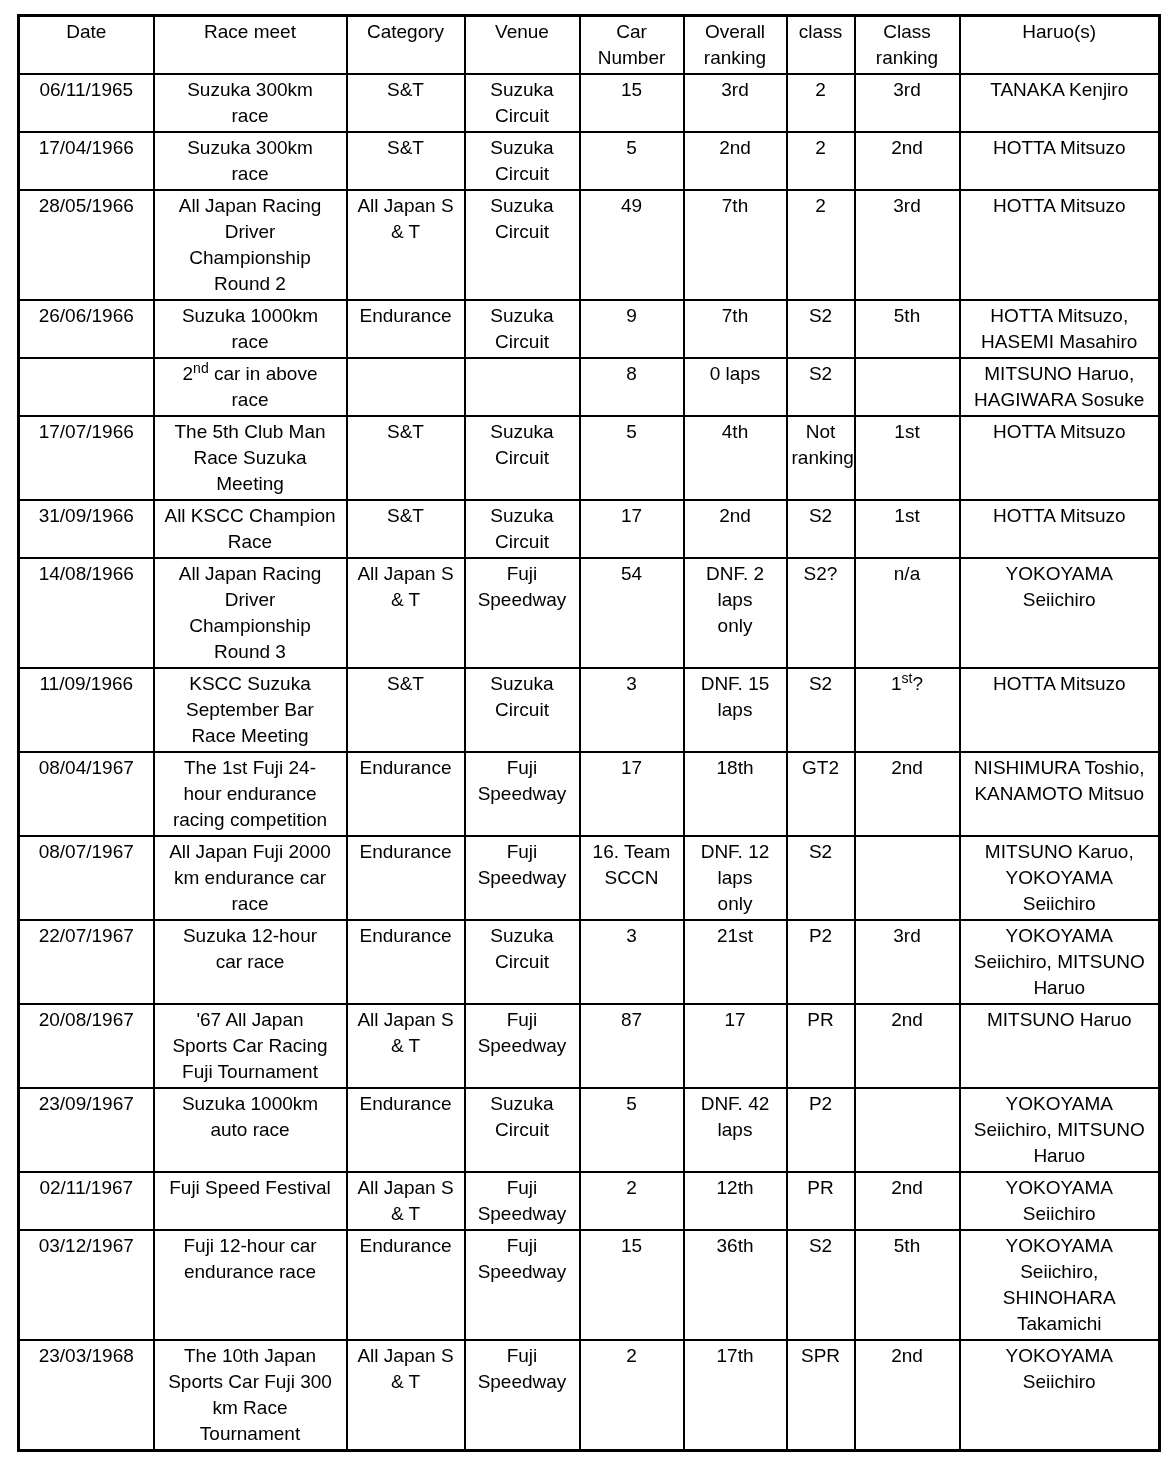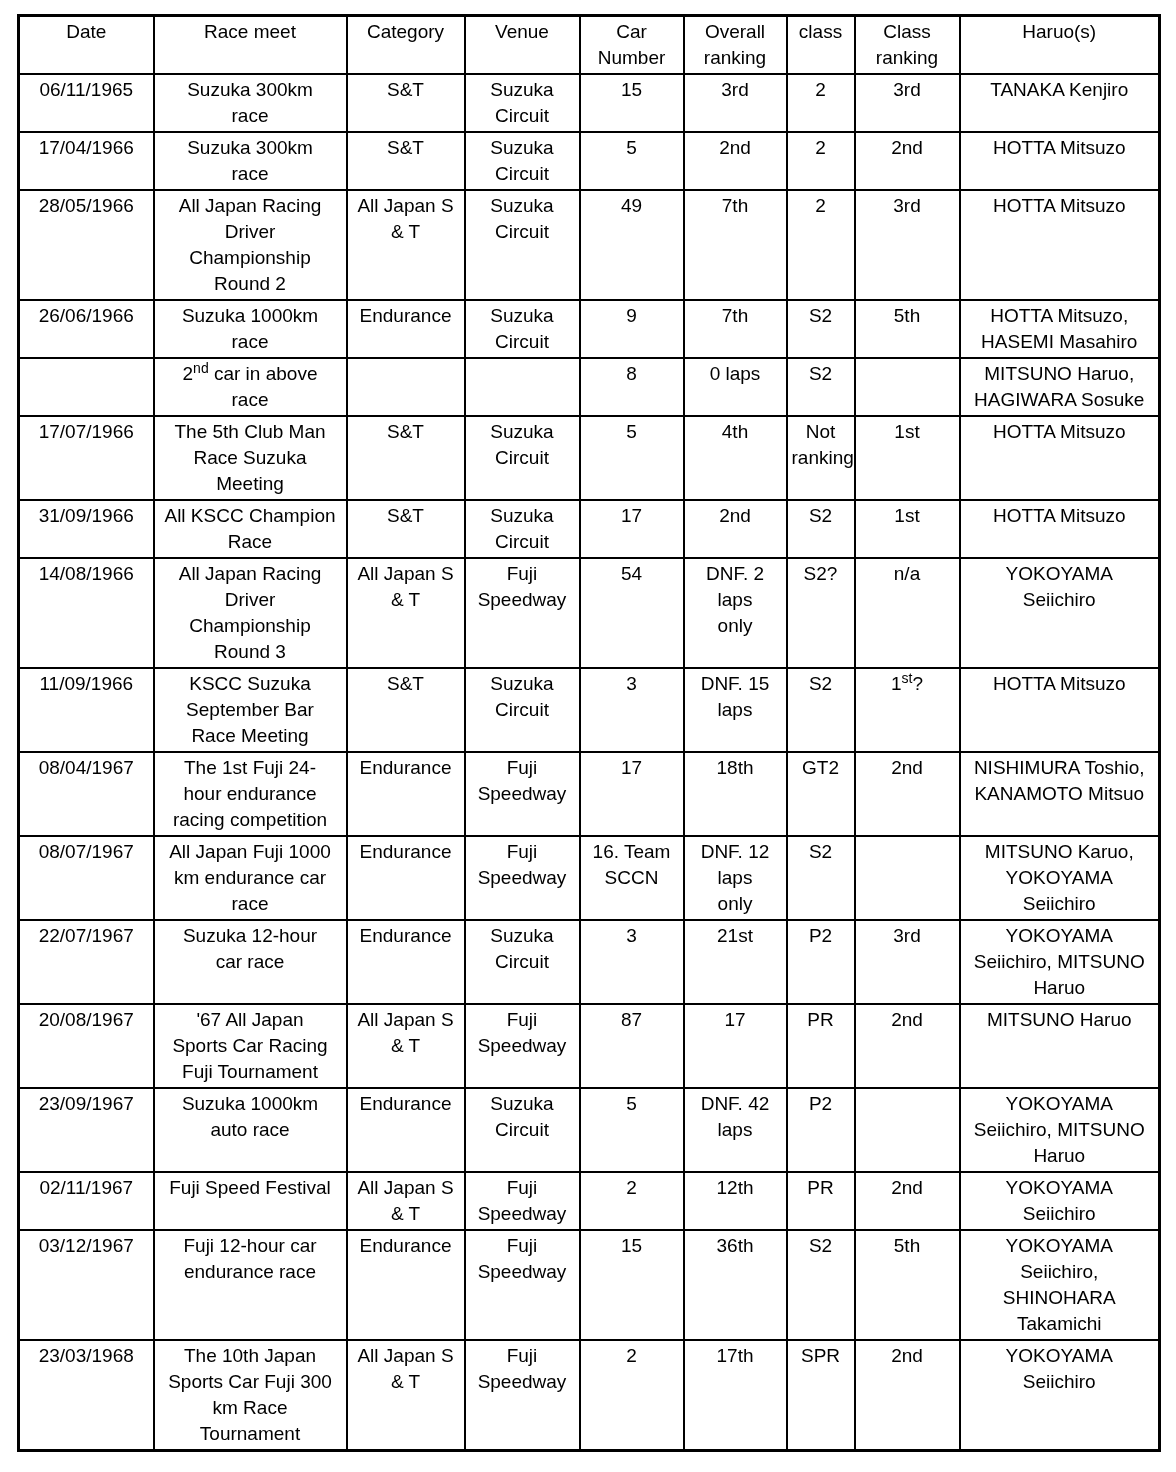--- a/index.html
+++ b/index.html
@@ -226,21 +226,21 @@
 Speedway</td>
           <td>17</td>
           <td>18th</td>
           <td>GT2</td>
           <td>2nd</td>
           <td>NISHIMURA Toshio,
 KANAMOTO Mitsuo</td>
         </tr>
         <tr>
           <td>08/07/1967</td>
-          <td>All Japan Fuji 1000
+          <td>All Japan Fuji 2000
 km endurance car
 race</td>
           <td>Endurance</td>
           <td>Fuji
 Speedway</td>
           <td>16. Team
 SCCN</td>
           <td>DNF. 12
 laps
 only</td>

